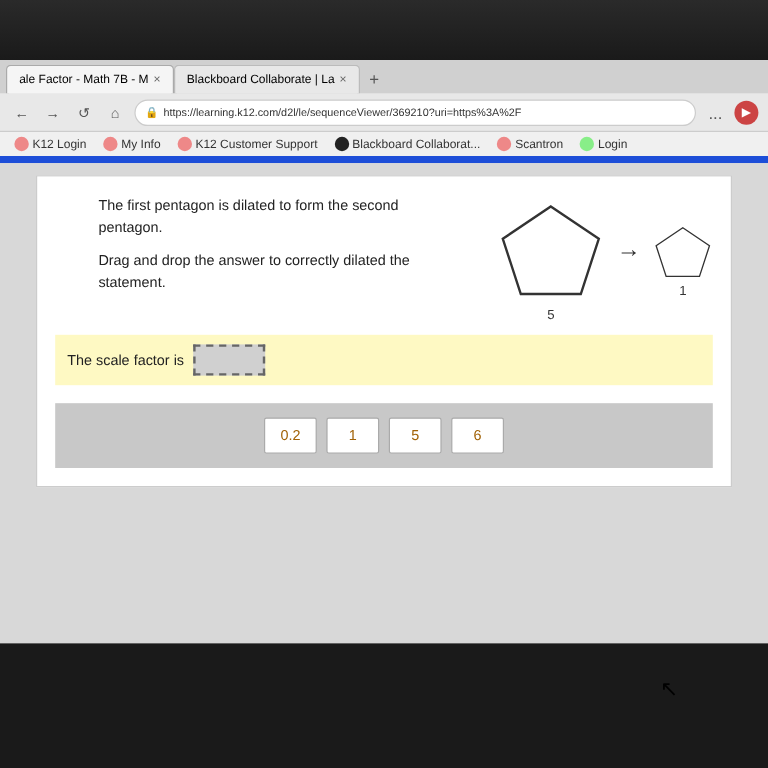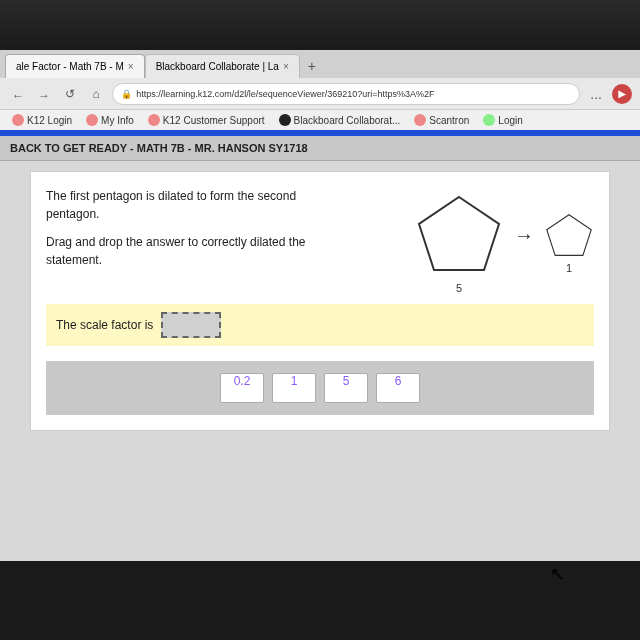--- a/index.html
+++ b/index.html
@@ -220,24 +220,24 @@
       justify-content: center;
       gap: 8px;
     }
 
     .choice-btn {
       width: 44px;
       height: 30px;
       background: white;
       border: 1px solid #aaa;
       display: flex;
-      align-items: flex-start;
+      align-items: center;
       justify-content: center;
       font-size: 12px;
-      color: #8b5cf6;
+      color: #a16207;
       cursor: pointer;
       border-radius: 2px;
     }
 
     
     .pentagon-label {
       font-size: 11px;
       color: #333;
       text-align: center;
     }
@@ -300,28 +300,25 @@
     <div class="bookmark-item">
       <span class="bookmark-icon"></span>
       <span>Scantron</span>
     </div>
     <div class="bookmark-item">
       <span class="bookmark-icon green"></span>
       <span>Login</span>
     </div>
   </div>
 
-  <div class="page-header">
-    <span>BACK TO GET READY - MATH 7B - MR. HANSON SY1718</span>
-  </div>
 
   <div class="main-content">
     <div class="content-card">
 
-      <div style="display:flex; align-items:flex-start; gap:0;">
+      <div style="display:flex; align-items:flex-start; gap:0;margin-left:36px;">
         <div style="flex:1;">
           <p class="question-text">
             <span>The first pentagon is dilated to form the second</span><br>
             <span>pentagon.</span>
           </p>
           <p class="question-text">
             <span>Drag and drop the answer to correctly dilated the</span><br>
             <span>statement.</span>
           </p>
         </div>

